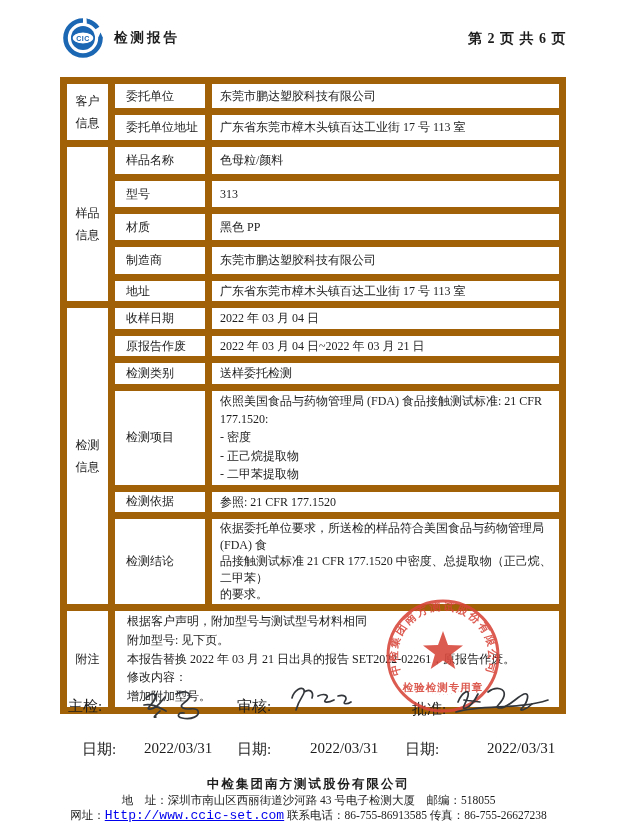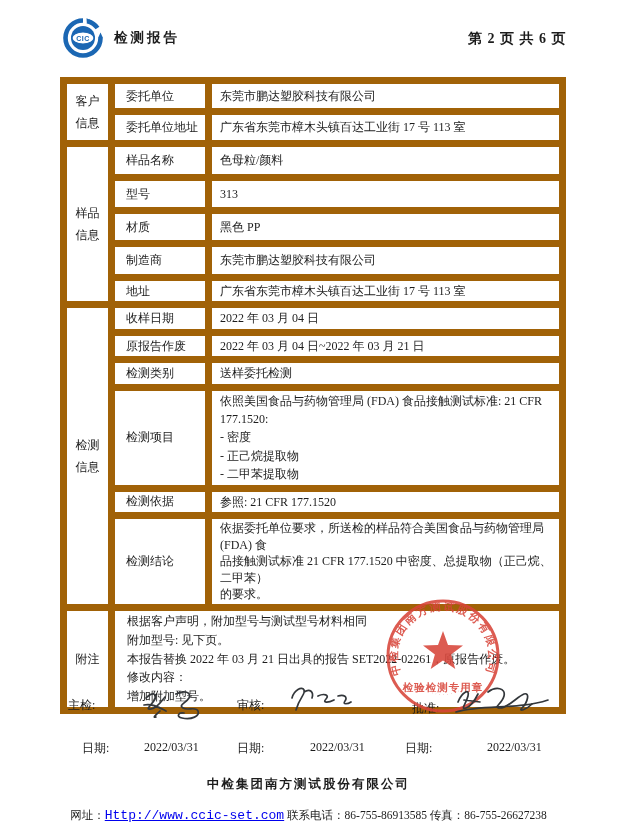--- a/index.html
+++ b/index.html
@@ -19,21 +19,21 @@
   }
   table.info td{border:7px solid #a16207;vertical-align:middle;}
   td.sec{width:48px;text-align:center;line-height:22px;}
   td.f{width:97px;padding-left:11px;}
   td.v{width:354px;padding-left:8px;}
   td.v .line{line-height:18.4px;}
   td.v.concl .line{line-height:16.6px;}
   td.notes{padding-left:12px;}
   td.notes .line{line-height:18.8px;}
   
-  .abs{position:absolute;font-size:12px;}
+  .abs{position:absolute;font-size:15px;}
   .sig-svg{position:absolute;z-index:5;}
   .sig-stroke{fill:none;stroke:#33373b;stroke-width:1.7;stroke-linecap:round;stroke-linejoin:round;}
   
   .stamp{position:absolute;left:376px;top:596px;z-index:4;opacity:0.88;pointer-events:none;}
   
   .footer-company{position:absolute;left:0;top:776px;width:100%;text-align:center;font-size:12.5px;font-weight:bold;letter-spacing:2px;}
   .footer-line1{position:absolute;left:0;top:793px;width:100%;text-align:center;font-size:11.5px;}
   .footer-line2{position:absolute;left:0;top:808px;width:100%;text-align:center;font-size:11.5px;}
   .link{color:#0000ee;text-decoration:underline;font-family:"Liberation Mono","DejaVu Sans Mono",monospace;font-size:13px;}
 </style>
@@ -209,18 +209,19 @@
   </svg>
 
   <div class="abs" style="left:82px;top:740px">日期:</div>
   <div class="abs" style="left:144px;top:740px">2022/03/31</div>
   <div class="abs" style="left:237px;top:740px">日期:</div>
   <div class="abs" style="left:310px;top:740px">2022/03/31</div>
   <div class="abs" style="left:405px;top:740px">日期:</div>
   <div class="abs" style="left:487px;top:740px">2022/03/31</div>
 
   <div class="footer-company">中检集团南方测试股份有限公司</div>
+  <div class="footer-line1">地　址：深圳市南山区西丽街道沙河路 43 号电子检测大厦　邮编：518055</div>
   <div class="footer-line2">
     <span>网址：</span><a class="link" href="#">Http://www.ccic-set.com</a>
     <span>联系电话：86-755-86913585 传真：86-755-26627238</span>
   </div>
 
 </div>
 
 </body></html>

